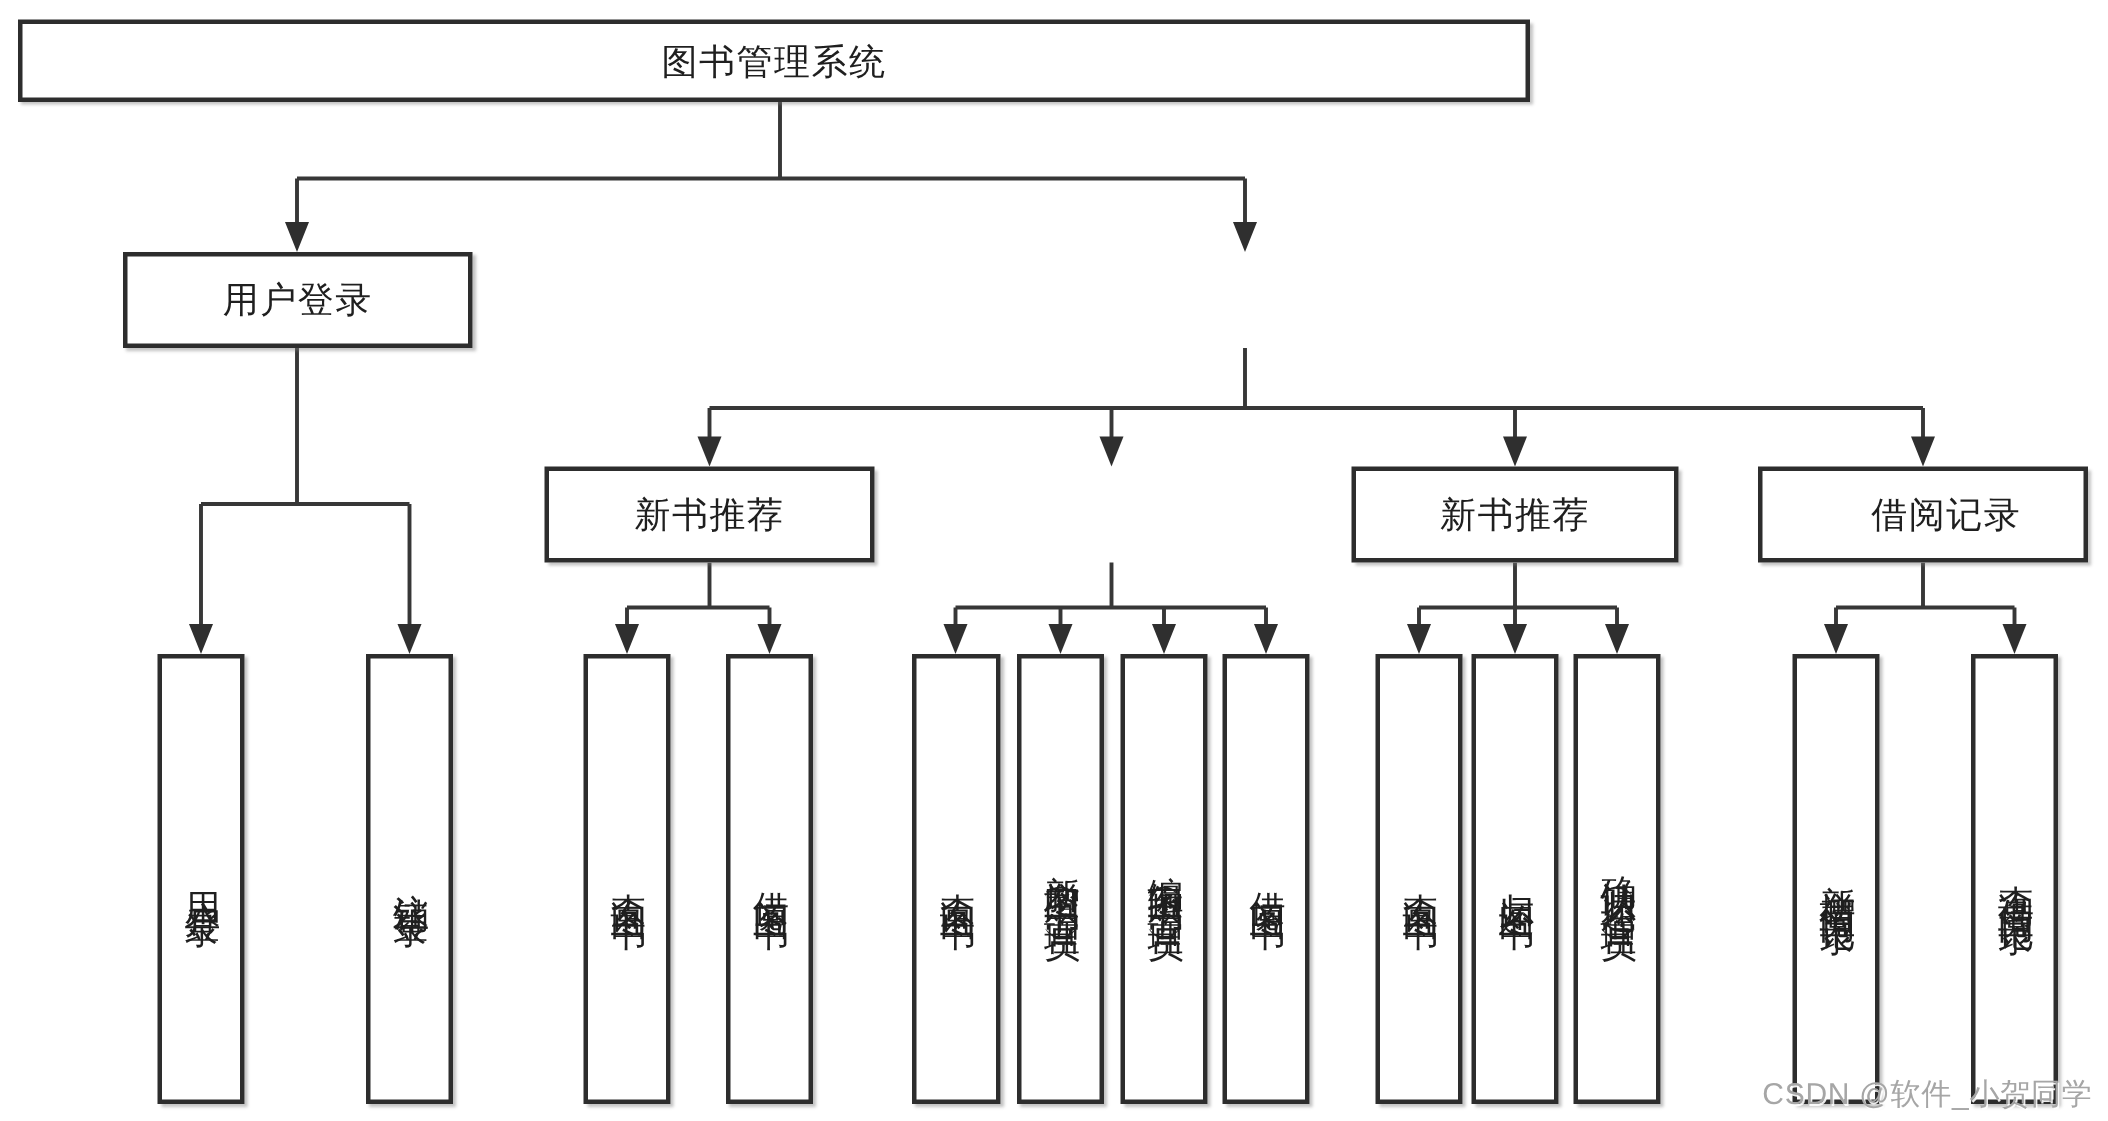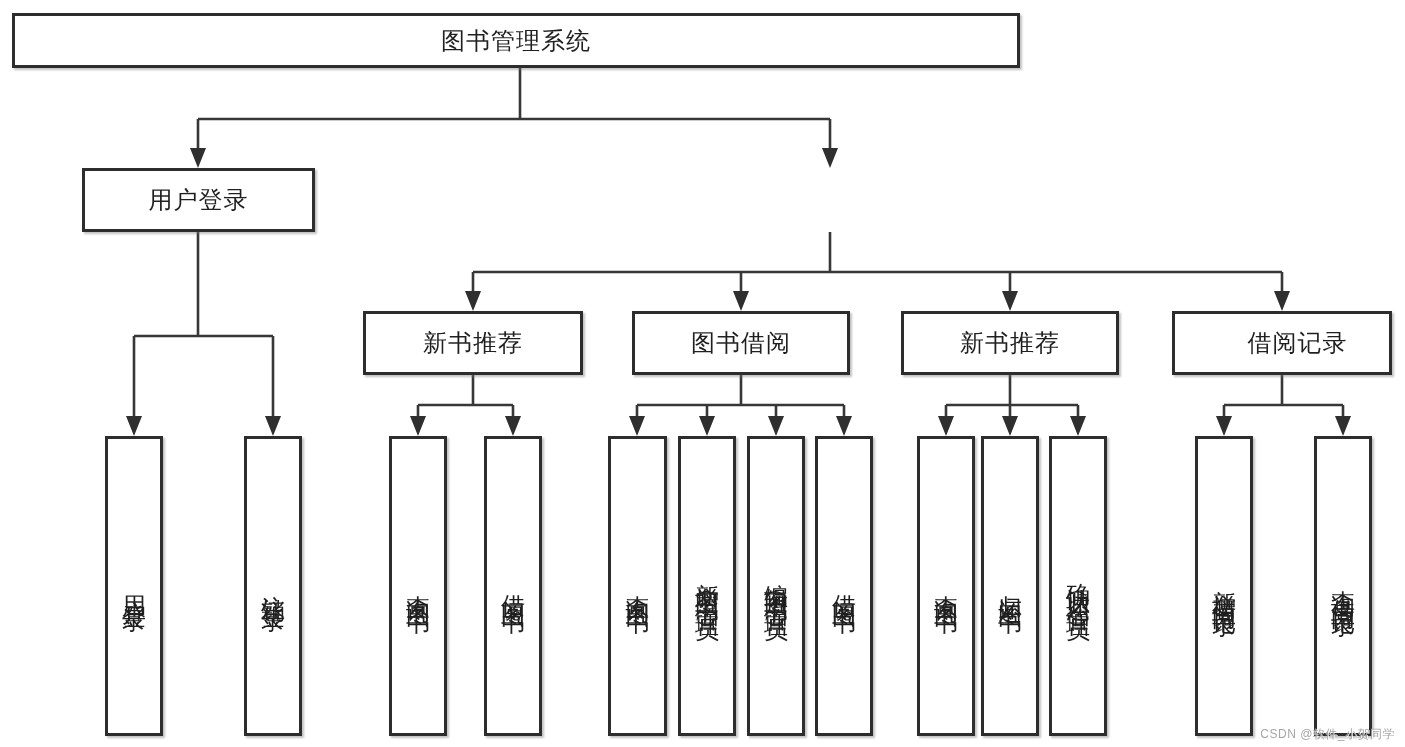--- a/index.html
+++ b/index.html
@@ -32,21 +32,21 @@
     writing-mode: vertical-rl;
     text-orientation: mixed;
     letter-spacing: 5px;
     line-height: 1;
   }
   #watermark {
     position: absolute;
     right: 9px;
     bottom: 4px;
     z-index: 5;
-    font-size: 12px;
+    font-size: 20px;
     color: #a6a6a6;
     letter-spacing: 0.5px;
     text-shadow: 1px 1px 0 rgba(255,255,255,0.9);
     white-space: nowrap;
   }
 </style>
 </head>
 <body>
 
 <div id="canvas">
@@ -92,21 +92,20 @@
       <polygon points="1216,416 1232,416 1224,436"></polygon>
       <polygon points="1335,416 1351,416 1343,436"></polygon>
     </g>
   </svg>
 
   <div class="hbox" style="left:12px; top:13px; width:1008px; height:55px;">图书管理系统</div>
 
   <div class="hbox" style="left:82px; top:168px; width:233px; height:64px;">用户登录</div>
 
   <div class="hbox" style="left:363px; top:311px; width:220px; height:64px;">新书推荐</div>
-  <div class="hbox" style="left:632px; top:311px; width:218px; height:64px;">图书借阅</div>
   <div class="hbox" style="left:901px; top:311px; width:218px; height:64px;">新书推荐</div>
   <div class="hbox" style="left:1172px; top:311px; width:220px; height:64px;padding-left:31px;">借阅记录</div>
 
   <div class="vbox" style="left:105px; top:436px; width:58px; height:300px;">用户登录</div>
   <div class="vbox" style="left:244px; top:436px; width:58px; height:300px;">注销登录</div>
 
   <div class="vbox" style="left:389px; top:436px; width:58px; height:300px;">查询图书</div>
   <div class="vbox" style="left:484px; top:436px; width:58px; height:300px;">借阅图书</div>
 
   <div class="vbox" style="left:608px; top:436px; width:59px; height:300px;">查询图书</div>

